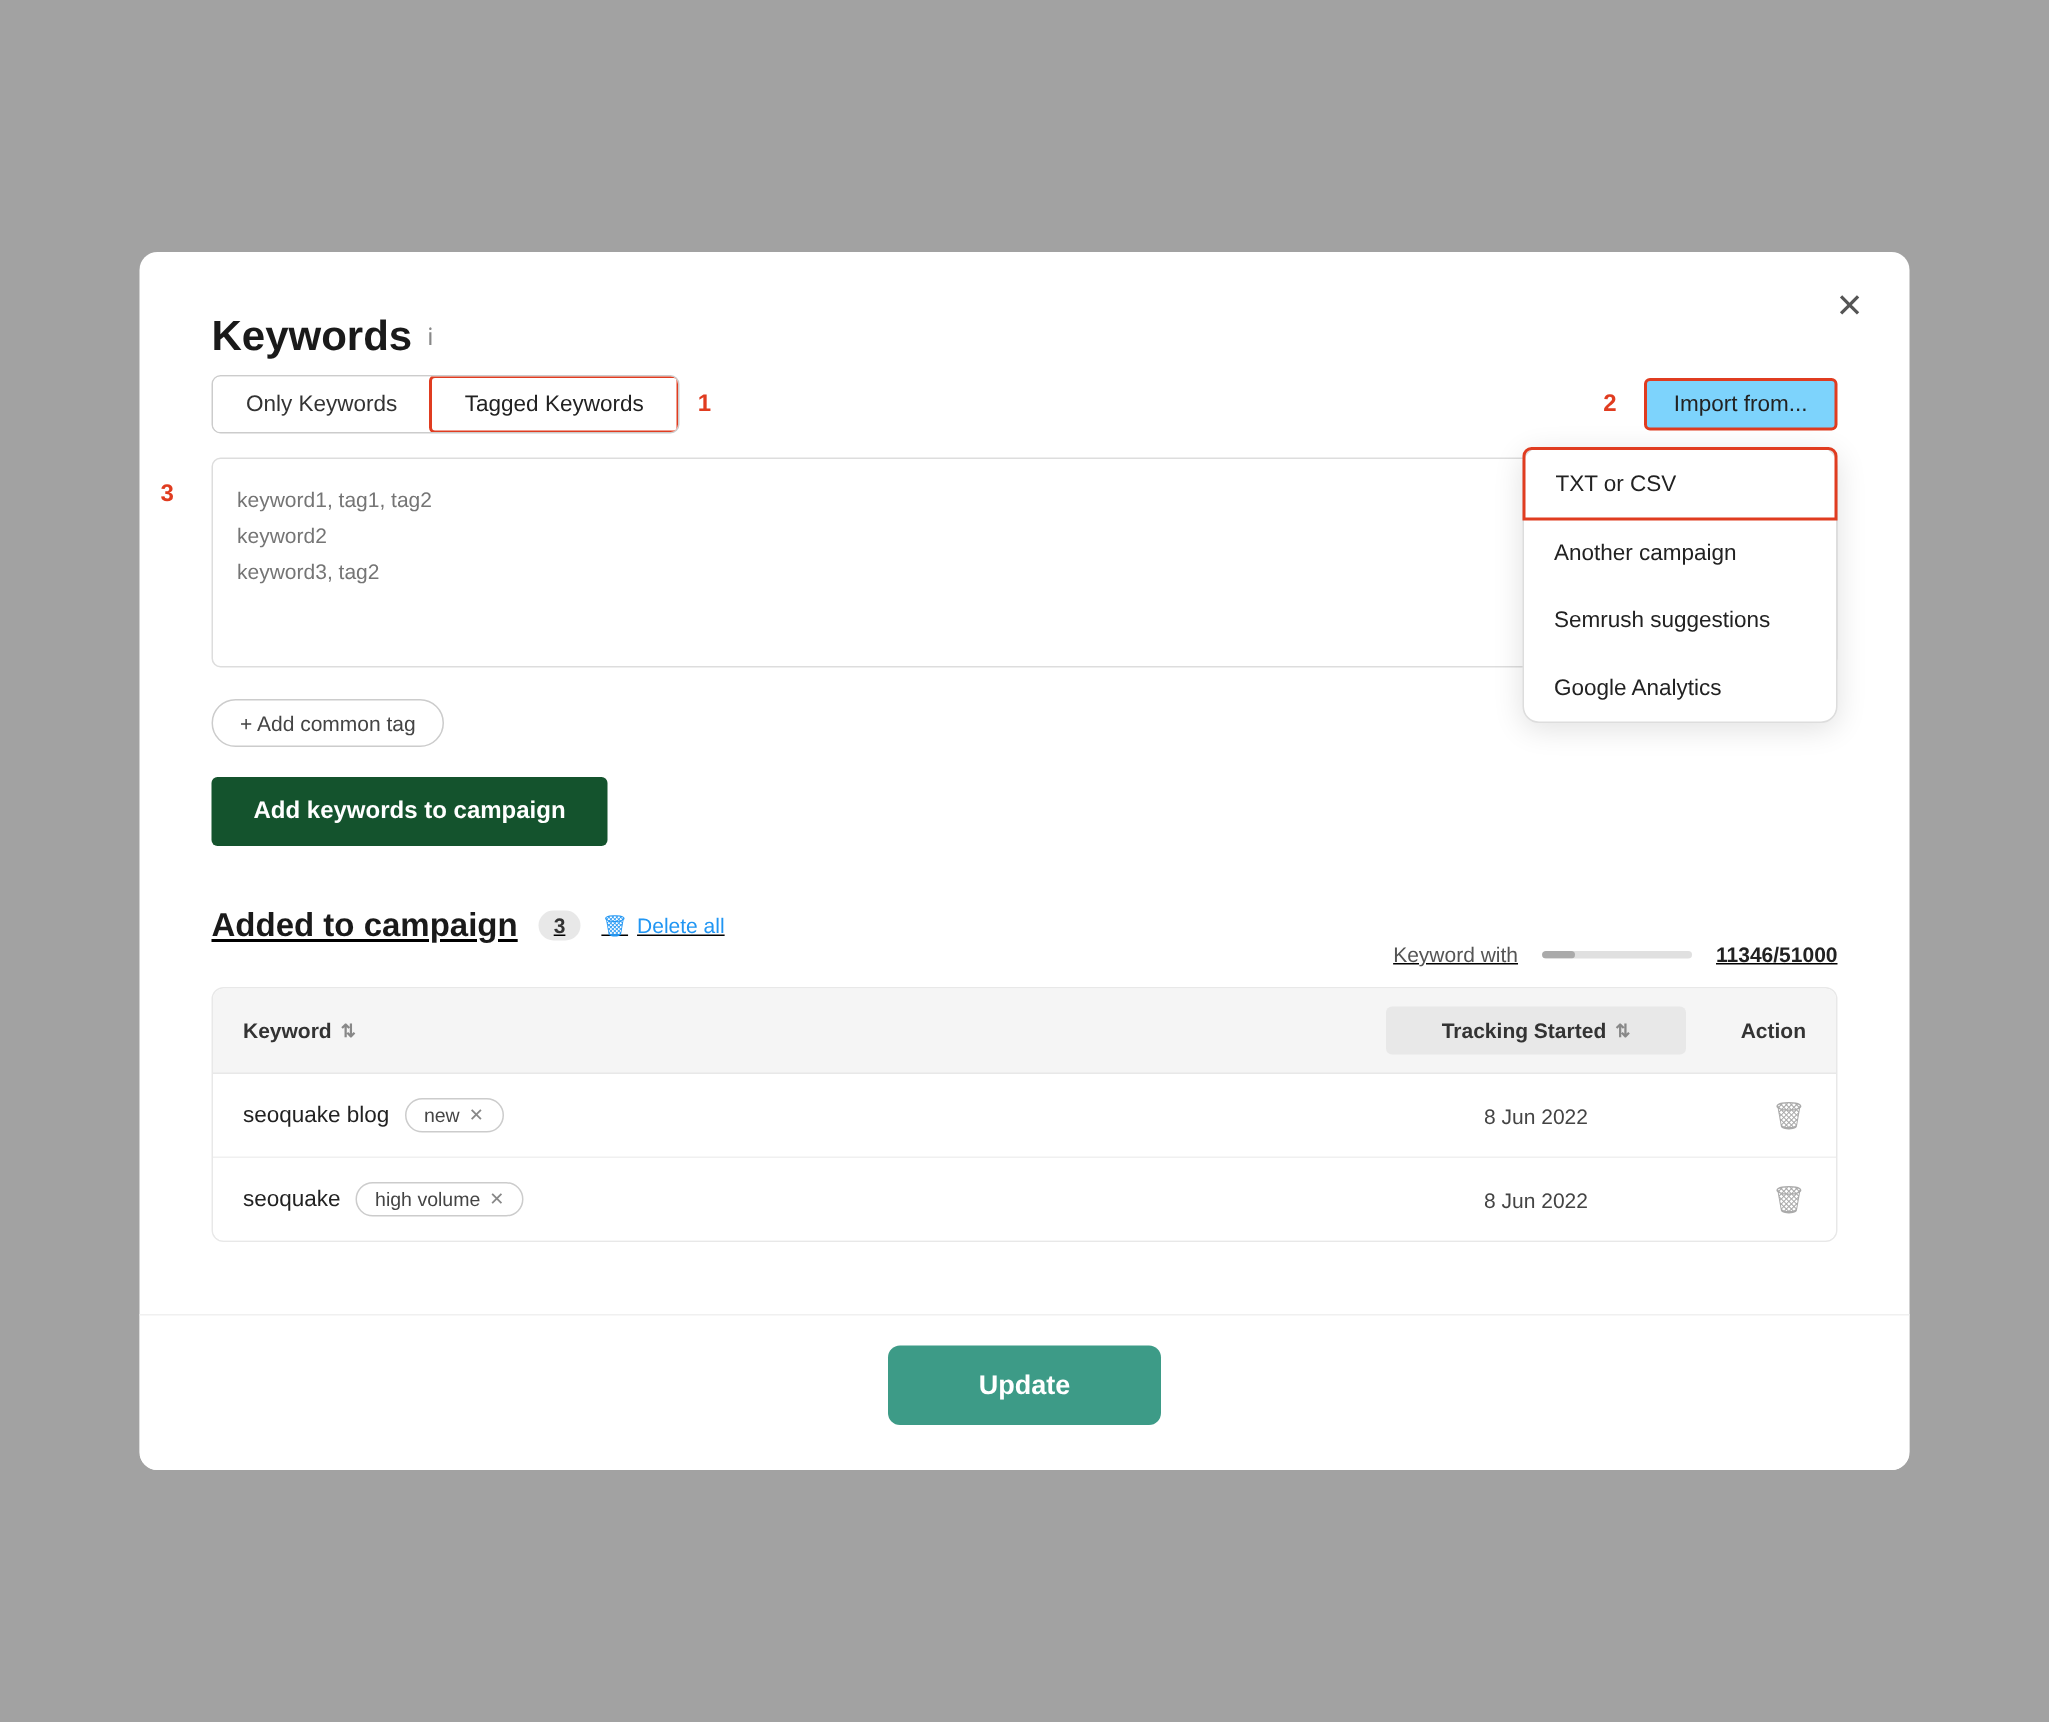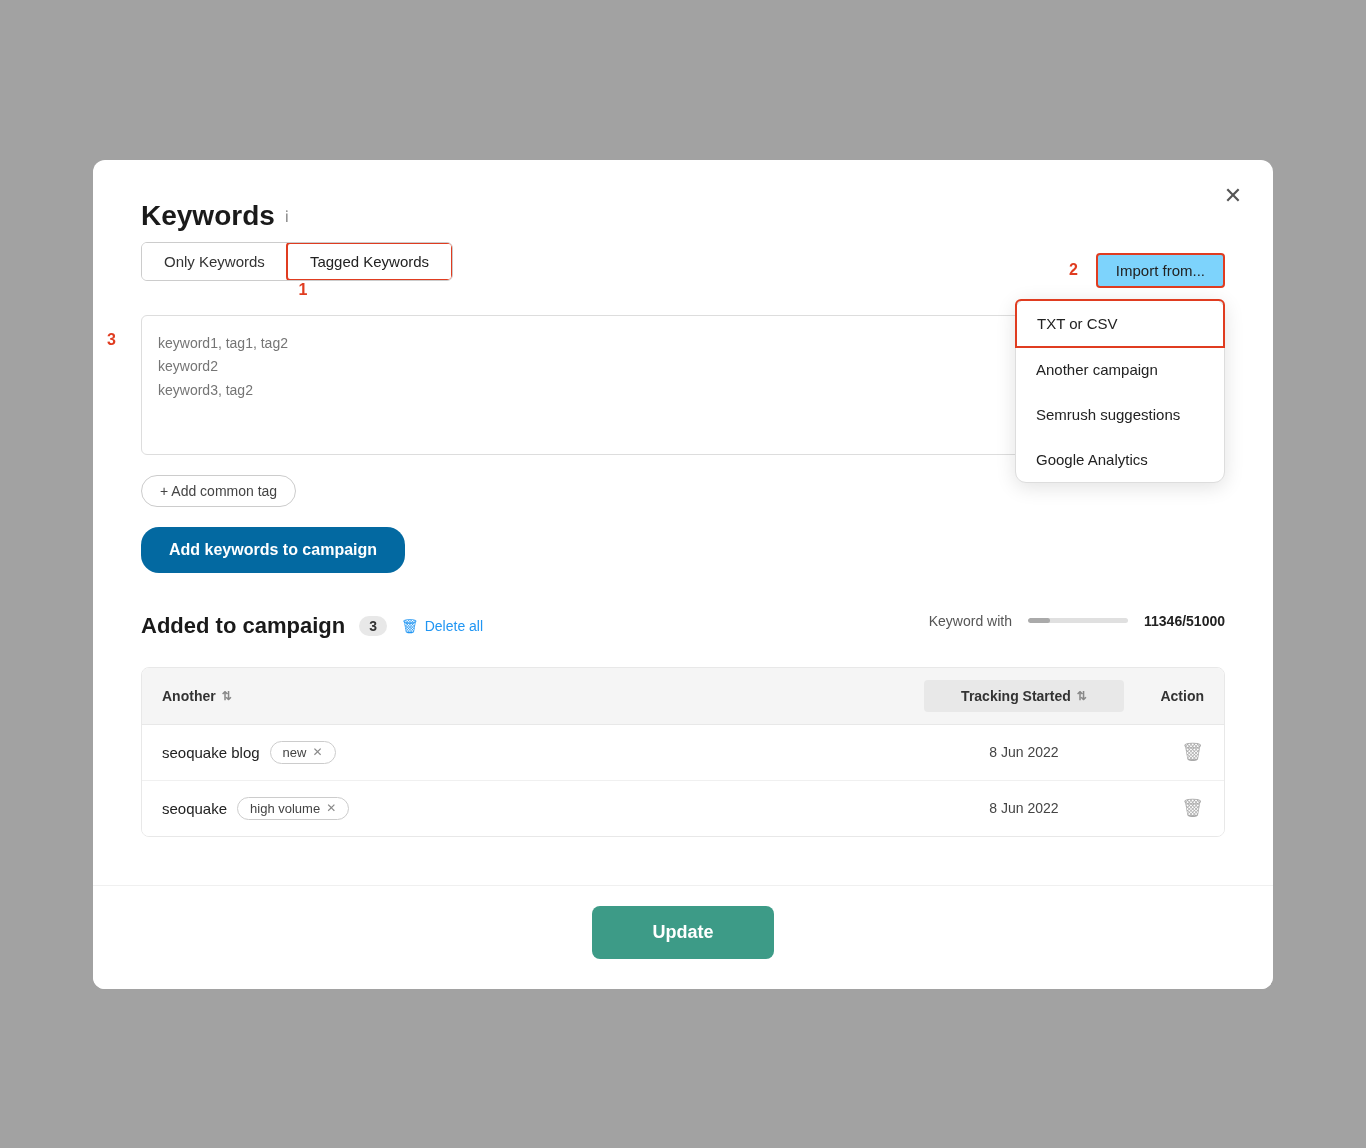--- a/index.html
+++ b/index.html
@@ -182,24 +182,24 @@
       border: 1px solid #ccc;
       border-radius: 20px;
       background: #fff;
       padding: 7px 18px;
       font-size: 14px;
       color: #444;
       cursor: pointer;
       margin-bottom: 20px;
     }
     .add-campaign-btn {
-      background: #0369a1;
+      background: #14532d;
       color: #fff;
       border: none;
-      border-radius: 18px;
+      border-radius: 4px;
       padding: 14px 28px;
       font-size: 16px;
       font-weight: 600;
       cursor: pointer;
       margin-bottom: 40px;
     }
     .section-title-row {
       display: flex;
       align-items: center;
       gap: 14px;
@@ -251,23 +251,24 @@
       border-radius: 3px;
       overflow: hidden;
     }
     .limit-bar-fill {
       height: 100%;
       background: #aaa;
       border-radius: 3px;
     }
     .section-title-full-row {
       display: flex;
-      align-items: flex-start;
+      align-items: flex-end;
       width: 100%;
       margin-bottom: 14px;
+      text-decoration: underline;
     }
     .table-wrap {
       border: 1px solid #e8e8e8;
       border-radius: 8px;
       overflow: hidden;
     }
     .table-header {
       display: flex;
       align-items: center;
       background: #f5f5f5;
@@ -383,21 +384,21 @@
   <div class="modal">
     <button class="close-btn">✕</button>
 
     <div class="modal-scroll">
       <div class="modal-title">
         <span>Keywords</span>
         <span class="info-icon">ℹ</span>
       </div>
 
       <div class="tabs-row">
-        <div style="display:flex;align-items:center;gap:0;flex-direction:column;">
+        <div style="display:flex;align-items:center;gap:0;">
           <div class="tabs-left">
             <button class="tab-btn">Only Keywords</button>
             <button class="tab-btn active">Tagged Keywords</button>
           </div>
           <span class="step-badge">1</span>
         </div>
 
         <div class="import-btn-wrapper">
           <span class="step-badge-right">2</span>
           <button class="import-btn">Import from...</button>
@@ -435,21 +436,21 @@
           <div class="limit-bar-wrap">
             <div class="limit-bar-fill" style="width:22%;"></div>
           </div>
           <span class="keyword-limit-value">11346/51000</span>
         </div>
       </div>
 
       <div class="table-wrap">
         <div class="table-header">
           <div class="th-keyword">
-            <span>Another</span>
+            <span>Keyword</span>
             <span class="filter-icon">⇅</span>
           </div>
           <div class="th-tracking">
             <span>Tracking Started</span>
             <span class="filter-icon">⇅</span>
           </div>
           <div class="th-action">
             <span>Action</span>
           </div>
         </div>

